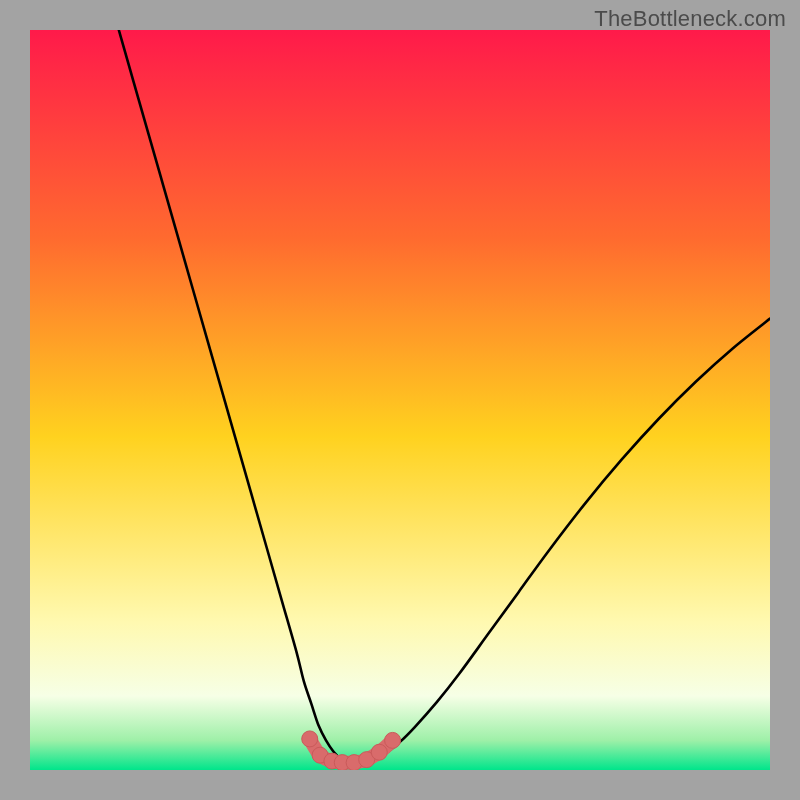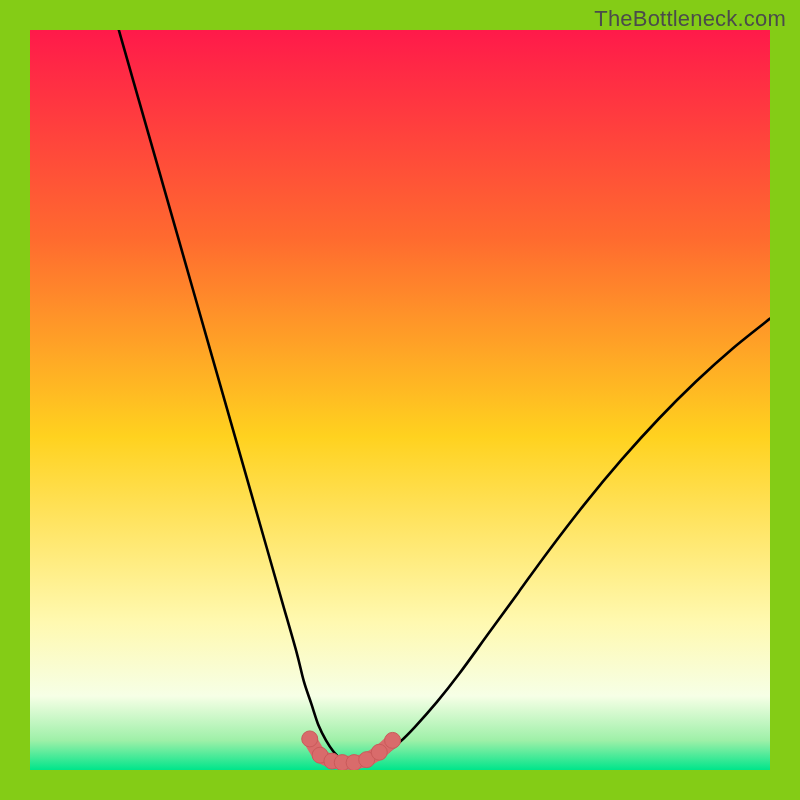--- a/index.html
+++ b/index.html
@@ -10,21 +10,21 @@
     background: #000;
     overflow: hidden;
     font-family: Arial, Helvetica, sans-serif;
   }
   .stage {
     position: absolute;
     left: 0;
     top: 0;
     width: 800px;
     height: 800px;
-    background: #84cc16;
+    background: #a3a3a3;
   }
   .plot {
     position: absolute;
     overflow: hidden;
   }
   .gradient {
     position: absolute;
     left: 0; top: 0; right: 0; bottom: 0;
   }
   .watermark {

